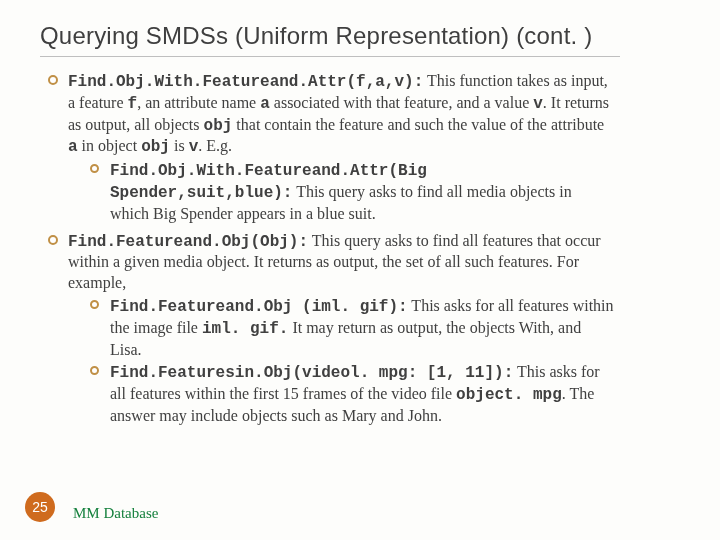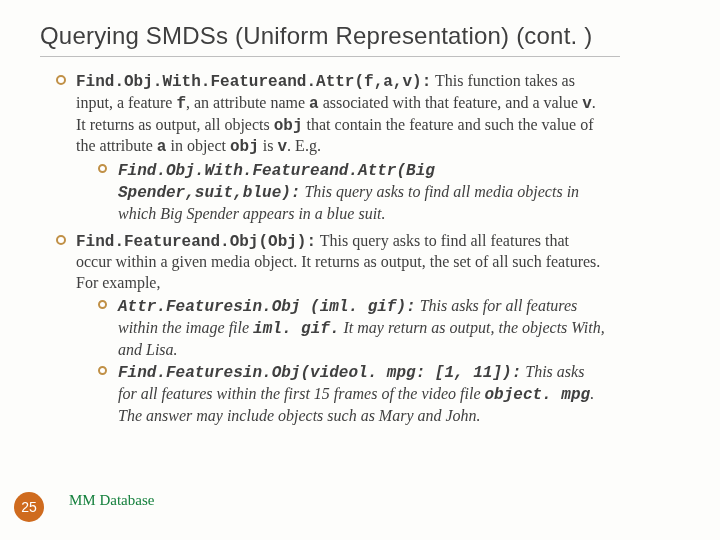--- a/index.html
+++ b/index.html
@@ -27,21 +27,21 @@
     margin: 0 0 6px 0;
     letter-spacing: 0.2px;
   }
   .rule {
     border: none;
     border-top: 1px solid #bfbfbf;
     margin: 0 0 14px 0;
   }
   ul.outer {
     list-style: none;
-    margin: 8px;
+    margin: 0;
     padding: 0 6px 0 6px;
   }
   ul.outer > li {
     position: relative;
     padding-left: 22px;
     margin-bottom: 6px;
     font-size: 16px;
     line-height: 1.30;
   }
   ul.outer > li::before {
@@ -53,21 +53,20 @@
     height: 10px;
     border-radius: 50%;
     background: #fff;
     border: 2px solid #c09046;
     box-sizing: border-box;
   }
   ul.inner {
     list-style: none;
     margin: 2px 0 0 0;
     padding: 0 0 0 22px;
-    font-style: italic;
   }
   ul.inner > li {
     position: relative;
     padding-left: 20px;
     margin-top: 2px;
     font-size: 16px;
     line-height: 1.30;
   }
   ul.inner > li::before {
     content: "";
@@ -83,23 +82,23 @@
   }
   .mono {
     font-family: "Courier New", Courier, monospace;
     font-weight: bold;
   }
   .footer {
     position: absolute;
     left: 0;
     bottom: 18px;
     display: flex;
-    align-items: flex-start;
-    gap: 25px;
-    padding-left: 14px;
+    align-items: flex-end;
+    gap: 18px;
+    padding-left: 25px;
   }
   .pagenum {
     width: 30px;
     height: 30px;
     border-radius: 50%;
     background: #cf6b1e;
     color: #fff;
     font-family: Arial, sans-serif;
     font-size: 14px;
     display: flex;
@@ -128,21 +127,21 @@
         <li>
           <span class="mono">Find.Obj.With.Featureand.Attr(Big Spender,suit,blue):</span><span> This query asks to find all media objects in which Big Spender appears in a blue suit.</span>
         </li>
       </ul>
     </li>
 
     <li>
       <span class="mono">Find.Featureand.Obj(Obj):</span><span> This query asks to find all features that occur within a given media object. It returns as output, the set of all such features. For example,</span>
       <ul class="inner">
         <li>
-          <span class="mono">Attr.Featuresin.Obj (iml. gif):</span><span> This asks for all features within the image file </span><span class="mono">iml. gif.</span><span> It may return as output, the objects With, and Lisa.</span>
+          <span class="mono">Find.Featureand.Obj (iml. gif):</span><span> This asks for all features within the image file </span><span class="mono">iml. gif.</span><span> It may return as output, the objects With, and Lisa.</span>
         </li>
         <li>
           <span class="mono">Find.Featuresin.Obj(videol. mpg: [1, 11]):</span><span> This asks for all features within the first 15 frames of the video file </span><span class="mono">object. mpg</span><span>. The answer may include objects such as Mary and John.</span>
         </li>
       </ul>
     </li>
 
   </ul>
 
   <div class="footer">

